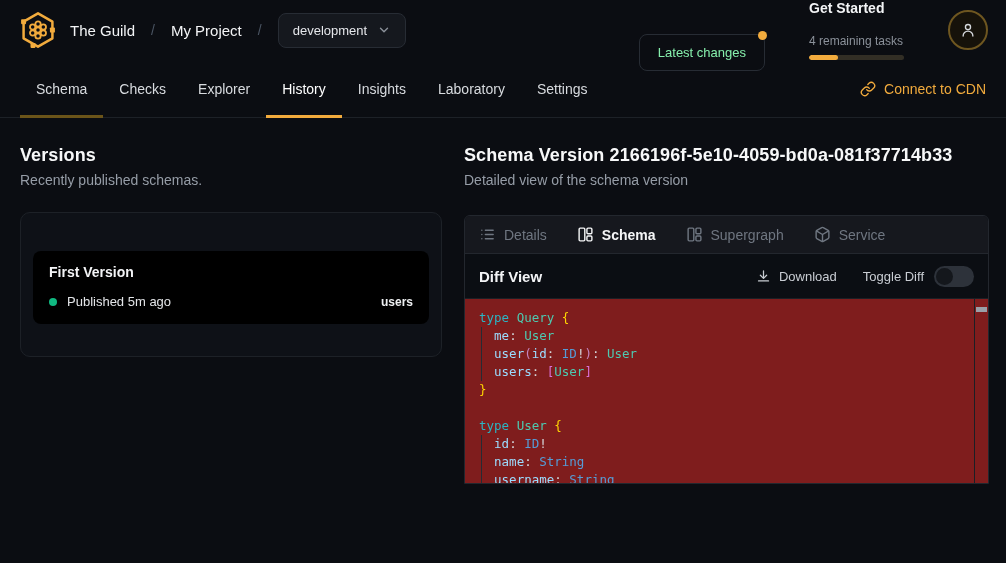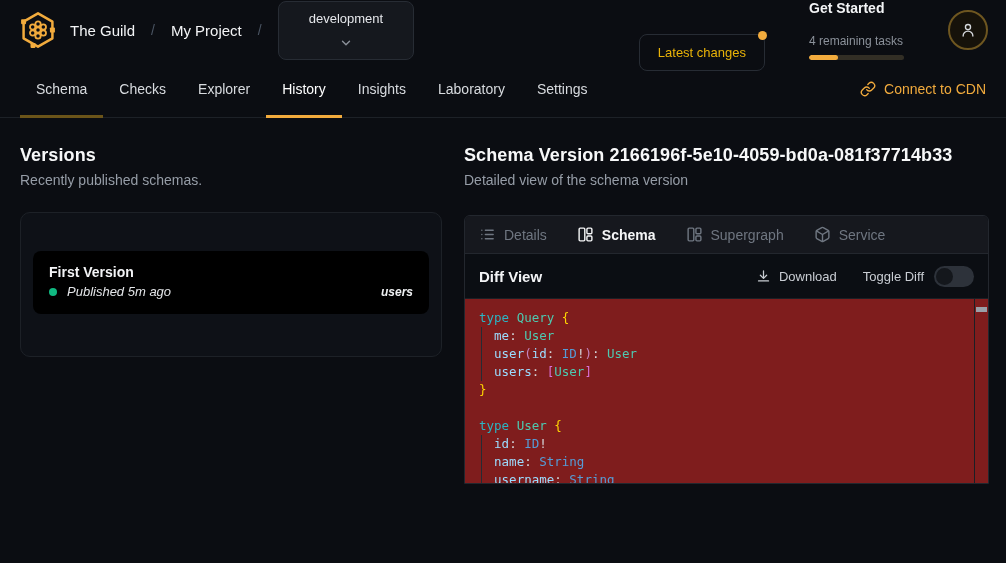--- a/index.html
+++ b/index.html
@@ -14,28 +14,27 @@
 
   
   .header { height:60px; display:flex; align-items:center; padding:0 18px; }
   .logo { width:40px; height:40px; margin-right:12px; cursor:pointer; }
   .crumbs { display:flex; align-items:center; gap:16px; }
   .crumb { font-size:15px; font-weight:500; color:#f3f4f6; cursor:pointer; }
   .crumb-sep { color:#4b5563; font-size:14px; }
   .env-btn {
     margin-left:16px; display:flex; align-items:center; gap:10px;
     background:#15181e; border:1px solid #272c34; border-radius:8px;
-    padding:9px 30px; font-size:13px; color:#e5e7eb; cursor:pointer;
+    padding:9px 14px; font-size:13px; color:#e5e7eb; cursor:pointer;
     font-family:inherit;
-    flex-direction:column;
   }
   .header-right { margin-left:auto; display:flex; align-items:center; gap:44px; }
   .latest-btn {
     position:relative; background:transparent; border:1px solid #272c34;
-    border-radius:8px; padding:10px 18px; font-size:13px; color:#eab308;
+    border-radius:8px; padding:10px 18px; font-size:13px; color:#86efac;
     cursor:pointer; font-family:inherit;margin-top:44px;
   }
   .latest-dot { position:absolute; top:-4px; right:-3px; width:9px; height:9px;
     border-radius:50%; background:#f2ab3d; }
   .get-started { width:95px; cursor:pointer; }
   .gs-title { font-size:14px; font-weight:600; color:#f3f4f6; }
   .gs-sub { font-size:12px; color:#8b919a; margin-top:18px; }
   .gs-bar { margin-top:7px; height:5px; border-radius:3px; background:#322e25; overflow:hidden; }
   .gs-fill { height:100%; border-radius:3px; background:#f2ab3d; }
   .avatar {
@@ -64,21 +63,21 @@
   h2.section-title { font-size:18px; font-weight:700; color:#f7f8f9; letter-spacing:.1px; }
   .section-sub { margin-top:6px; font-size:14px; color:#969da7; }
 
   
   .versions-card { margin-top:24px; background:#0e1117; border:1px solid #1d2127;
     border-radius:10px; padding:12px; height:145px; }
   .version-item { margin-top:26px; background:#000000; border-radius:8px;
     padding:13px 16px 15px; cursor:pointer; }
   .vi-name { font-size:14px; font-weight:600; color:#f3f4f6; }
   .vi-author { margin-top:4px; font-size:13px; color:#858b94; }
-  .vi-row { margin-top:4px; display:flex; align-items:center;font-style:italic; }
+  .vi-row { margin-top:14px; display:flex; align-items:center; }
   .vi-dot { width:8px; height:8px; border-radius:50%; background:#10b981; margin-right:10px; }
   .vi-status { font-size:13px; color:#e3e5e8; }
   .vi-service { margin-left:auto; font-size:12px; font-weight:700; color:#eef0f2; }
 
   
   .detail-box { margin-top:27px; border:1px solid #23272e; border-radius:6px 6px 0 0;
     height:269px; overflow:hidden; display:flex; flex-direction:column; }
   .detail-tabs { height:38px; flex:0 0 38px; background:#16181e; border-bottom:1px solid #23272e;
     display:flex; align-items:center; padding:0 14px; gap:30px; }
   .dtab { display:flex; align-items:center; gap:8px; font-size:14px; font-weight:500;

